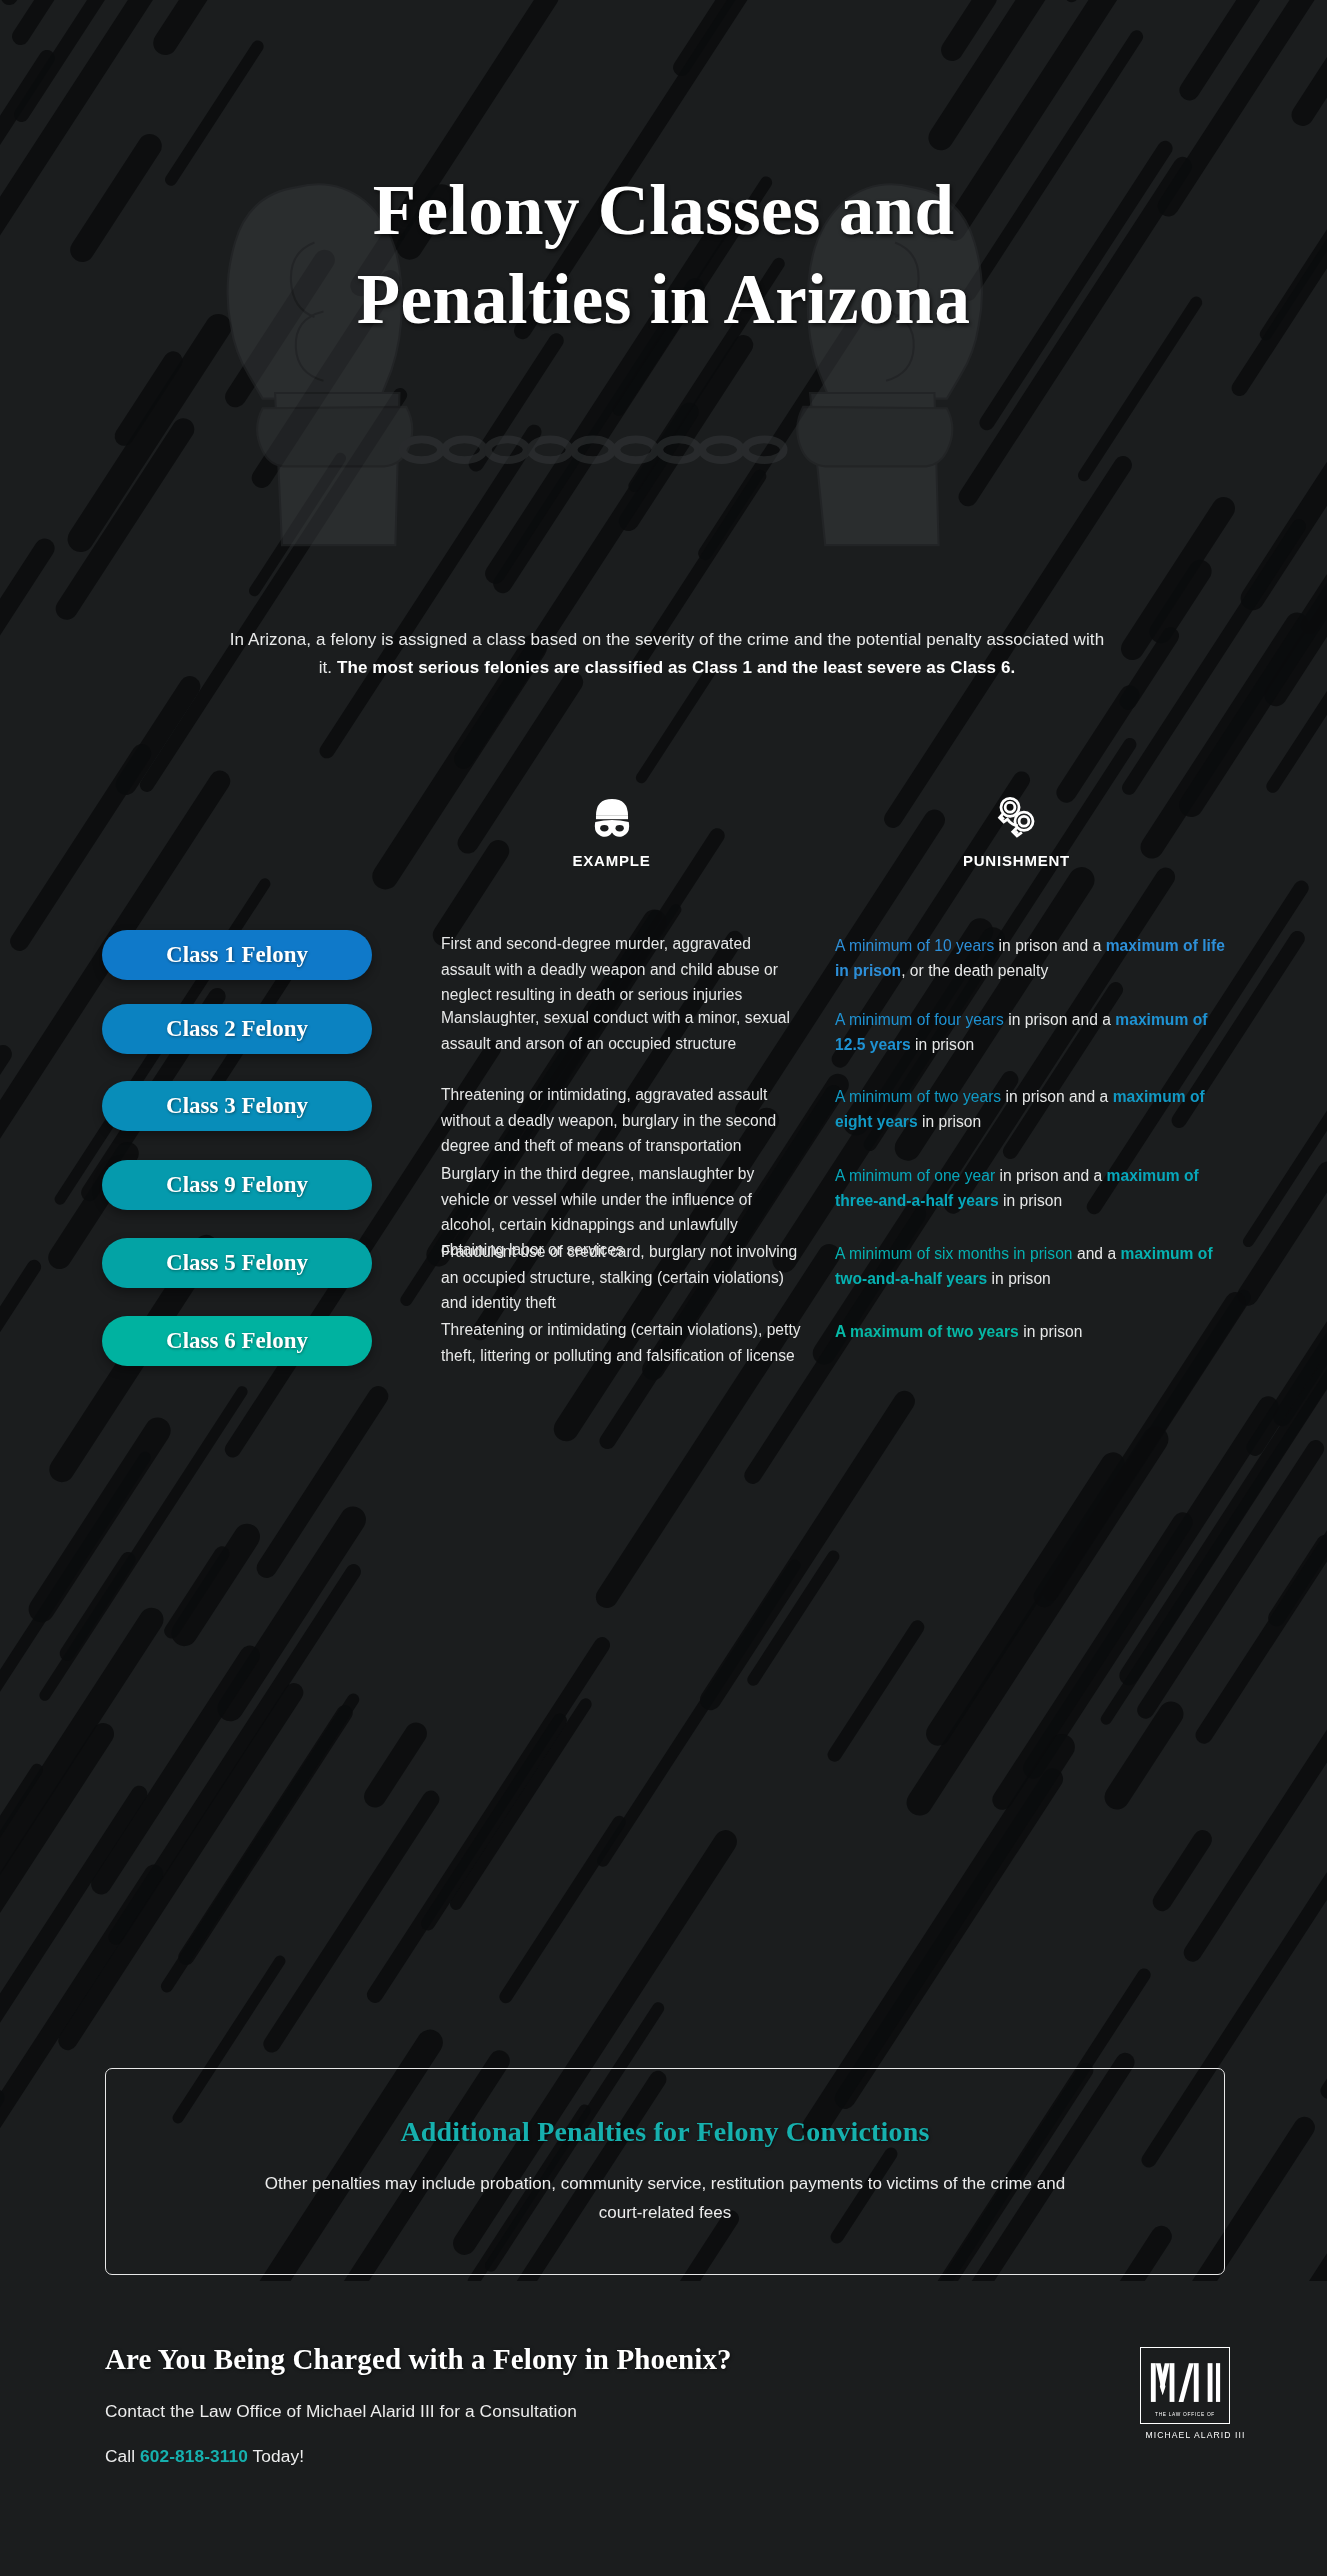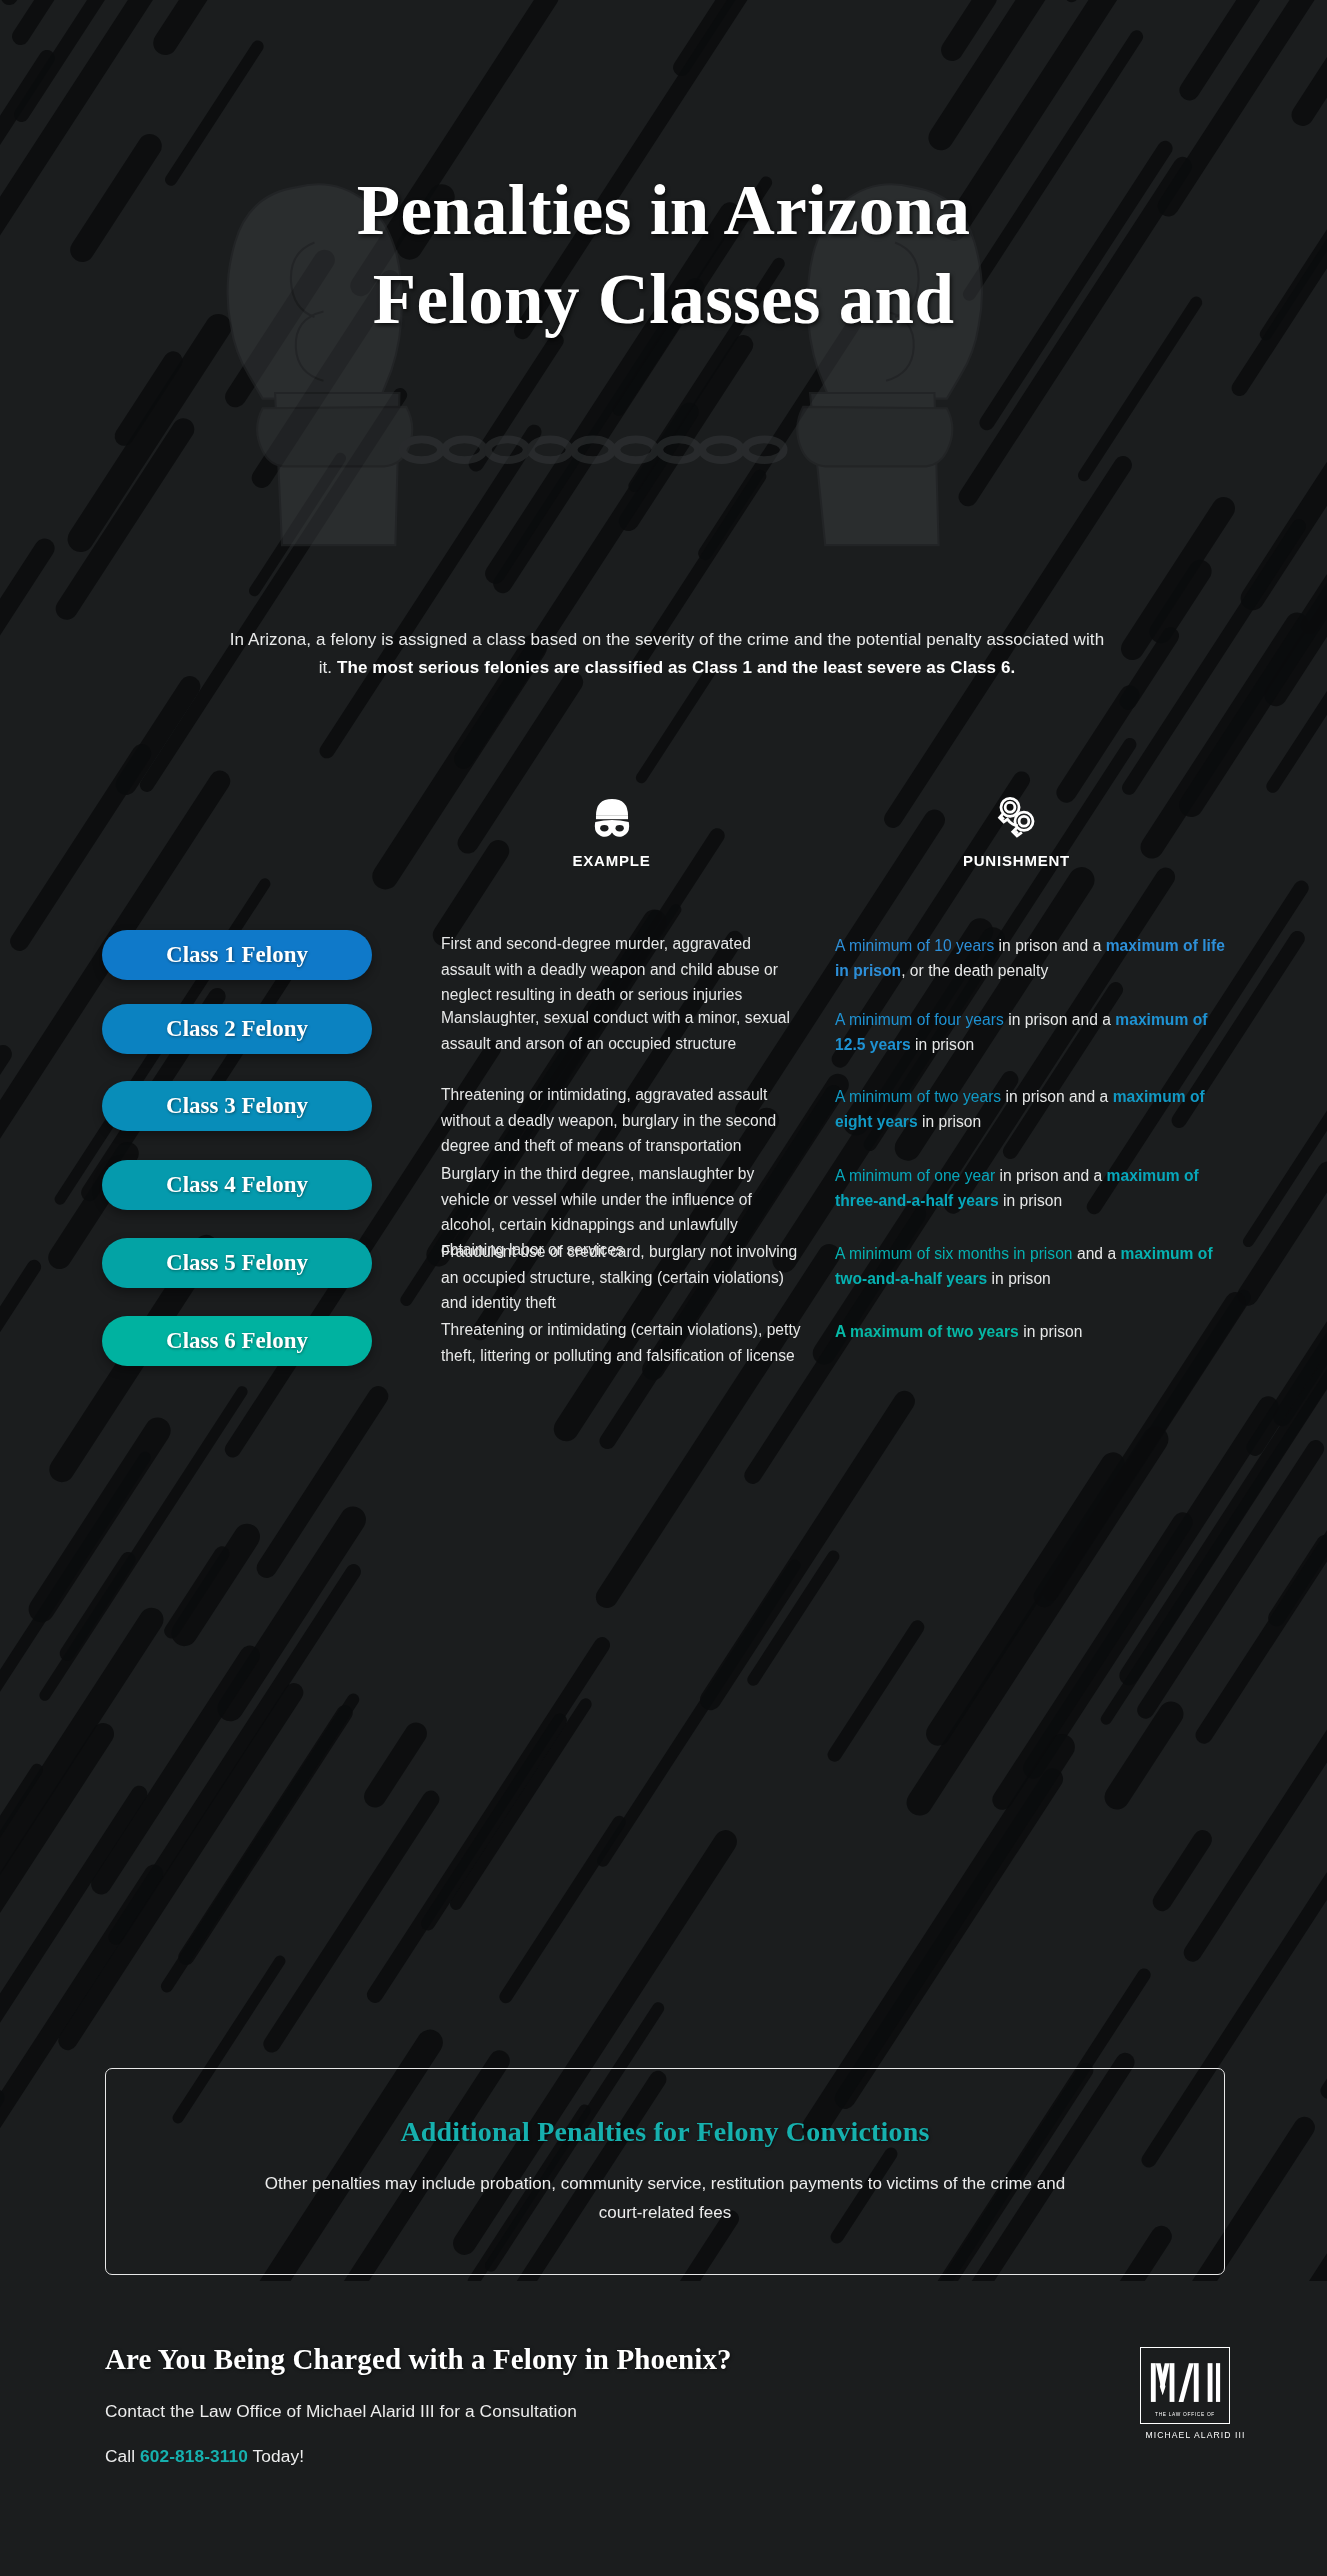--- a/index.html
+++ b/index.html
@@ -375,22 +375,22 @@
       <ellipse cx="796" cy="500" rx="28" ry="15"></ellipse>
       <ellipse cx="858" cy="500" rx="28" ry="15"></ellipse>
       <ellipse cx="920" cy="500" rx="28" ry="15"></ellipse>
       <ellipse cx="982" cy="500" rx="28" ry="15"></ellipse>
       <ellipse cx="1044" cy="500" rx="28" ry="15"></ellipse>
       <ellipse cx="1106" cy="500" rx="28" ry="15"></ellipse>
     </g>
   </svg>
 
   <div class="header">
+    <div class="title">Felony Classes and</div>
     <div class="title">Penalties in Arizona</div>
-    <div class="title">Felony Classes and</div>
   </div>
 
   <div class="intro">
     <span>In Arizona, a felony is assigned a class based on the severity of the crime and the potential penalty associated with it. </span><b>The most serious felonies are classified as Class 1 and the least severe as Class 6.</b>
   </div>
 
   <div class="colheads">
     <div class="colhead" id="colhead-example">
       <div class="ic">
         <svg width="46" height="46" viewBox="0 0 66 66">
@@ -434,21 +434,21 @@
         <div class="badge" style="background: rgb(11, 130, 193);">Class 2 Felony</div>
         <div class="cell example">Manslaughter, sexual conduct with a minor, sexual assault and arson of an occupied structure</div>
         <div class="cell punishment"><span class="hl" style="color: rgb(30, 146, 211);">A minimum of four years</span><span> in prison and a </span><span class="hlb" style="color: rgb(30, 146, 211);">maximum of 12.5 years</span><span> in prison</span></div>
       </div>
       <div class="row" style="top: 151px;">
         <div class="badge" style="background: rgb(8, 141, 185);">Class 3 Felony</div>
         <div class="cell example">Threatening or intimidating, aggravated assault without a deadly weapon, burglary in the second degree and theft of means of transportation</div>
         <div class="cell punishment"><span class="hl" style="color: rgb(17, 153, 196);">A minimum of two years</span><span> in prison and a </span><span class="hlb" style="color: rgb(17, 153, 196);">maximum of eight years</span><span> in prison</span></div>
       </div>
       <div class="row" style="top: 230px;">
-        <div class="badge" style="background: rgb(5, 154, 173);">Class 4 Felony</div>
+        <div class="badge" style="background: rgb(5, 154, 173);">Class 9 Felony</div>
         <div class="cell example">Burglary in the third degree, manslaughter by vehicle or vessel while under the influence of alcohol, certain kidnappings and unlawfully obtaining labor or services</div>
         <div class="cell punishment"><span class="hl" style="color: rgb(7, 167, 187);">A minimum of one year</span><span> in prison and a </span><span class="hlb" style="color: rgb(7, 167, 187);">maximum of three-and-a-half years</span><span> in prison</span></div>
       </div>
       <div class="row" style="top: 308px;">
         <div class="badge" style="background: rgb(3, 163, 165);">Class 5 Felony</div>
         <div class="cell example">Fraudulent use of credit card, burglary not involving an occupied structure, stalking (certain violations) and identity theft</div>
         <div class="cell punishment"><span class="hl" style="color: rgb(6, 177, 177);">A minimum of six months in prison</span><span> and a </span><span class="hlb" style="color: rgb(6, 177, 177);">maximum of two-and-a-half years</span><span> in prison</span></div>
       </div>
       <div class="row" style="top: 386px;">
         <div class="badge" style="background: rgb(0, 178, 160);">Class 6 Felony</div>

